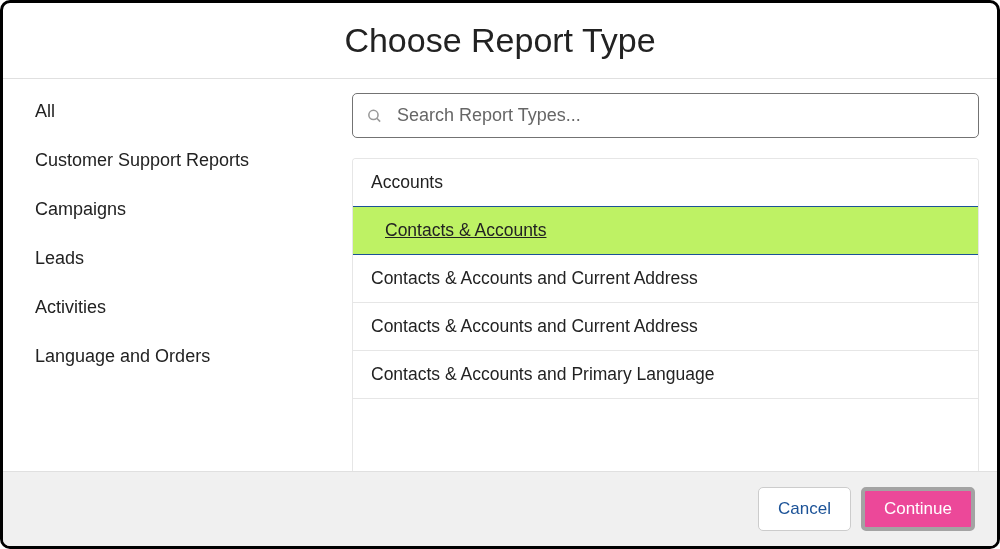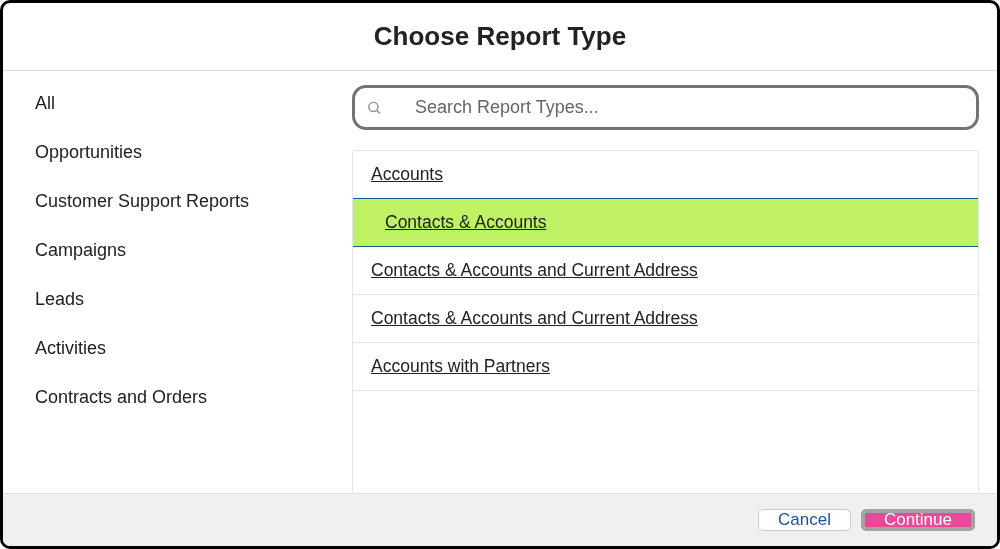--- a/index.html
+++ b/index.html
@@ -16,22 +16,22 @@
       border: 3px solid #000;
       border-radius: 10px;
       display: flex;
       flex-direction: column;
     }
     .header {
       text-align: center;
       padding: 18px 0 18px 0;
     }
     .header h1 {
-      font-size: 26px;
-      font-weight: 700;
+      font-size: 34px;
+      font-weight: 400;
       color: #222;
     }
     .divider {
       border: none;
       border-top: 1px solid #e0e0e0;
       margin: 0;
     }
     .content {
       display: flex;
       flex: 1;
@@ -64,62 +64,61 @@
       left: 14px;
       top: 50%;
       transform: translateY(-50%);
       width: 17px;
       height: 17px;
       color: #999;
     }
     .search-input {
       width: 100%;
       height: 45px;
-      border: 3px solid #737373;
-      border-radius: 14px;
-      padding: 0 14px 0 60px;
+      border: 1px solid #737373;
+      border-radius: 5px;
+      padding: 0 14px 0 44px;
       font-size: 18px;
       color: #444;
     }
     .search-input::placeholder {
       color: #666;
     }
     .report-list {
       border: 1px solid #e6e6e6;
       border-bottom: none;
       border-radius: 4px 4px 0 0;
       overflow: hidden;
       flex: 1;
     }
     .report-item {
       padding: 13px 18px;
       font-size: 17.5px;
       color: #222;
       border-bottom: 1px solid #e6e6e6;
       cursor: pointer;
       background: #fff;
-      text-decoration: underline;
     }
     .report-item.selected {
       background: #bef264;
       border: 1px solid #1b5297;
       text-decoration: underline;
       margin: -1px -1px 0 -1px;
       padding-left: 32px;
     }
     .footer {
       background: #f0f0f0;
       border-top: 1px solid #e0e0e0;
       padding: 15px 22px;
       display: flex;
       justify-content: flex-end;
       gap: 10px;
     }
     .btn {
-      height: 22px;
+      height: 44px;
       padding: 0 19px;
       font-size: 17px;
       border-radius: 5px;
       cursor: pointer;
       display: flex;
       align-items: center;
       justify-content: center;
     }
     .btn-cancel {
       background: #fff;
@@ -136,43 +135,42 @@
 <body>
 
 <div class="header">
   <h1>Choose Report Type</h1>
 </div>
 <hr class="divider">
 
 <div class="content">
   <div class="sidebar">
     <div class="sidebar-item">All</div>
-    <div class="sidebar-item">Opportunities</div>
     <div class="sidebar-item">Customer Support Reports</div>
     <div class="sidebar-item">Campaigns</div>
     <div class="sidebar-item">Leads</div>
     <div class="sidebar-item">Activities</div>
-    <div class="sidebar-item">Contracts and Orders</div>
+    <div class="sidebar-item">Language and Orders</div>
   </div>
 
   <div class="main">
     <div class="search-wrap">
       <svg class="search-icon" viewBox="0 0 24 24" fill="none" stroke="currentColor" stroke-width="2.2">
         <circle cx="10.5" cy="10.5" r="6.5"></circle>
         <line x1="20" y1="20" x2="15.2" y2="15.2"></line>
       </svg>
       <input type="text" class="search-input" placeholder="Search Report Types..." style="">
     </div>
 
     <div class="report-list">
       <div class="report-item">Accounts</div>
       <div class="report-item selected">Contacts &amp; Accounts</div>
       <div class="report-item">Contacts &amp; Accounts and Current Address</div>
       <div class="report-item">Contacts &amp; Accounts and Current Address</div>
-      <div class="report-item">Accounts with Partners</div>
+      <div class="report-item">Contacts &amp; Accounts and Primary Language</div>
     </div>
   </div>
 </div>
 
 <div class="footer">
   <button class="btn btn-cancel">Cancel</button>
   <button class="btn btn-continue">Continue</button>
 </div>
 
 </body></html>

